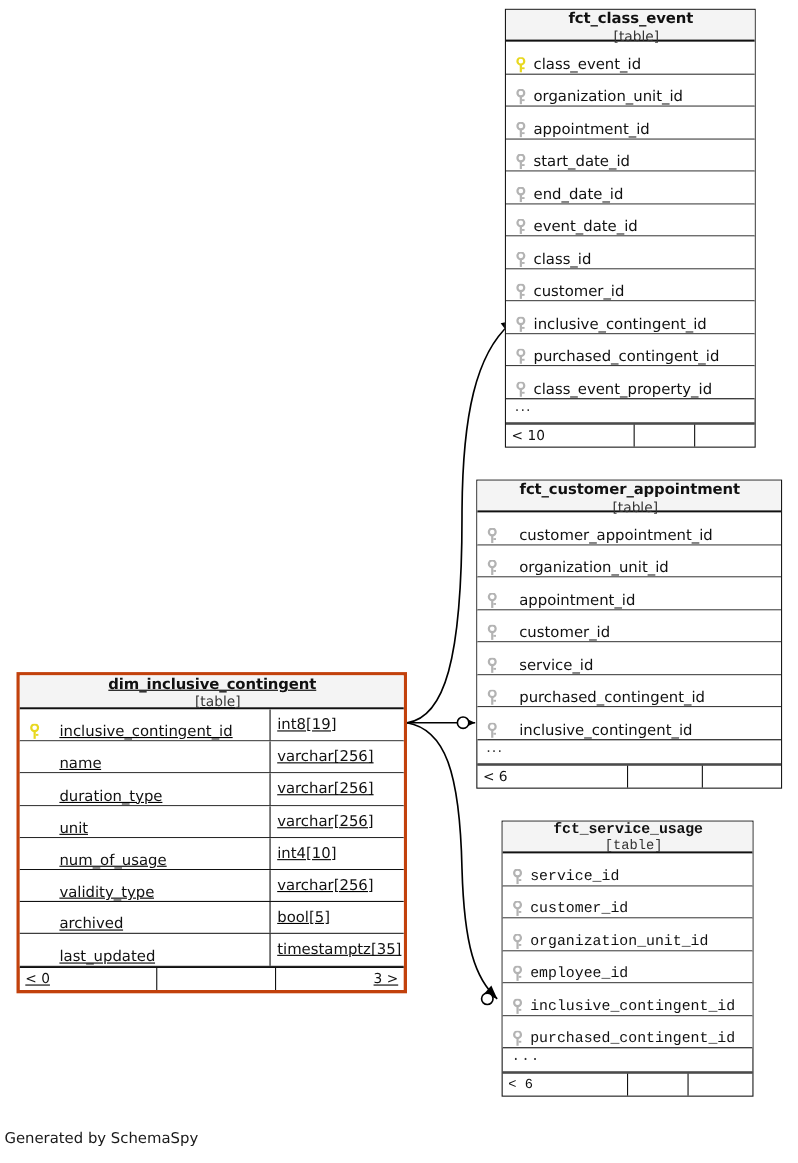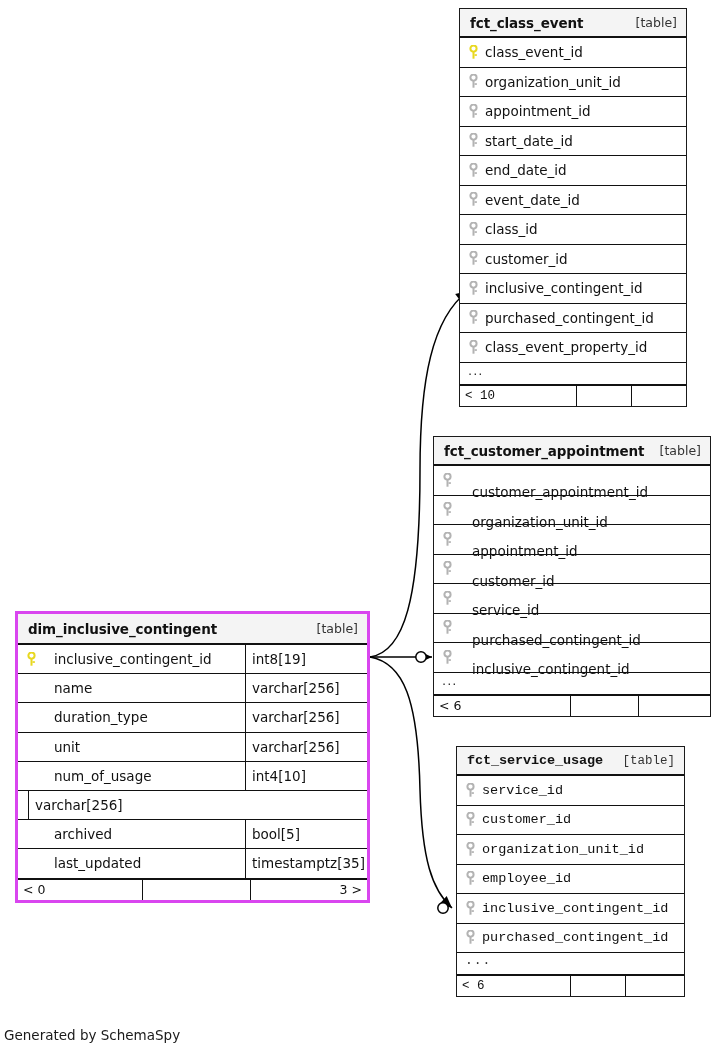--- a/index.html
+++ b/index.html
@@ -25,31 +25,31 @@
   }
 
   
   .entity {
     position: absolute;
     background: #ffffff;
     box-sizing: border-box;
     z-index: 2;
   }
   .entity.thin { border: 1px solid #1a1a1a; }
-  .entity.thick { border: 3px solid #d946ef; }
+  .entity.thick { border: 3px solid #c2410c; text-decoration: underline; }
 
   .ent-header {
     display: flex;
     align-items: center;
-    justify-content: space-between;
     background: #f4f4f4;
     border-bottom: 2px solid #111;
     height: 29px;
     padding: 0 9px 0 10px;
     box-sizing: border-box;
+    flex-direction: column;
   }
   .ent-title {
     font-weight: bold;
     font-size: 13.5px;
     color: #111;
     letter-spacing: -0.1px;
     white-space: nowrap;
   }
   .ent-tag {
     font-size: 12.5px;
@@ -64,21 +64,21 @@
     align-items: center;
     height: 29.5px;
     border-bottom: 1px solid #111;
     box-sizing: border-box;
     background: #fff;
   }
   .ent-row:last-of-type { }
 
   .col-name {
     display: flex;
-    align-items: center;
+    align-items: flex-end;
     flex: 1 1 auto;
     min-width: 0;
     height: 100%;
     box-sizing: border-box;
     padding-left: 8px;
   }
   .col-type {
     flex: 0 0 auto;
     height: 100%;
     display: flex;
@@ -156,21 +156,21 @@
     z-index: 3;
   }
 
   
   #ent-class-event      { left: 459px; top: 8px;   width: 228px; }
   #ent-cust-appt        { left: 433px; top: 436px; width: 278px; }
   #ent-service-usage    { left: 456px; top: 746px; width: 229px; font-family: Liberation Mono, monospace; }
   #ent-dim-contingent   { left: 15px;  top: 611px; width: 355px; }
 
   
-  #ent-class-event   .fcell:nth-child(1) { width: 116px; font-family: Liberation Mono, monospace; }
+  #ent-class-event   .fcell:nth-child(1) { width: 116px; }
   #ent-class-event   .fcell:nth-child(2) { width: 55px; }
   #ent-class-event   .fcell:nth-child(3) { flex: 1 1 auto; }
 
   #ent-cust-appt     .fcell:nth-child(1) { width: 136px; }
   #ent-cust-appt     .fcell:nth-child(2) { width: 68px; }
   #ent-cust-appt     .fcell:nth-child(3) { flex: 1 1 auto; }
 
   #ent-service-usage .fcell:nth-child(1) { width: 113px; }
   #ent-service-usage .fcell:nth-child(2) { width: 55px; }
   #ent-service-usage .fcell:nth-child(3) { flex: 1 1 auto; }
@@ -591,20 +591,24 @@
     <div class="col-type">varchar[256]</div>
   </div>
   <div class="ent-row">
     <div class="col-name wideindent">
       <span class="keyslot"></span>
       <span class="lbl">num_of_usage</span>
     </div>
     <div class="col-type">int4[10]</div>
   </div>
   <div class="ent-row">
+    <div class="col-name wideindent">
+      <span class="keyslot"></span>
+      <span class="lbl">validity_type</span>
+    </div>
     <div class="col-type">varchar[256]</div>
   </div>
   <div class="ent-row">
     <div class="col-name wideindent">
       <span class="keyslot"></span>
       <span class="lbl">archived</span>
     </div>
     <div class="col-type">bool[5]</div>
   </div>
   <div class="ent-row">

